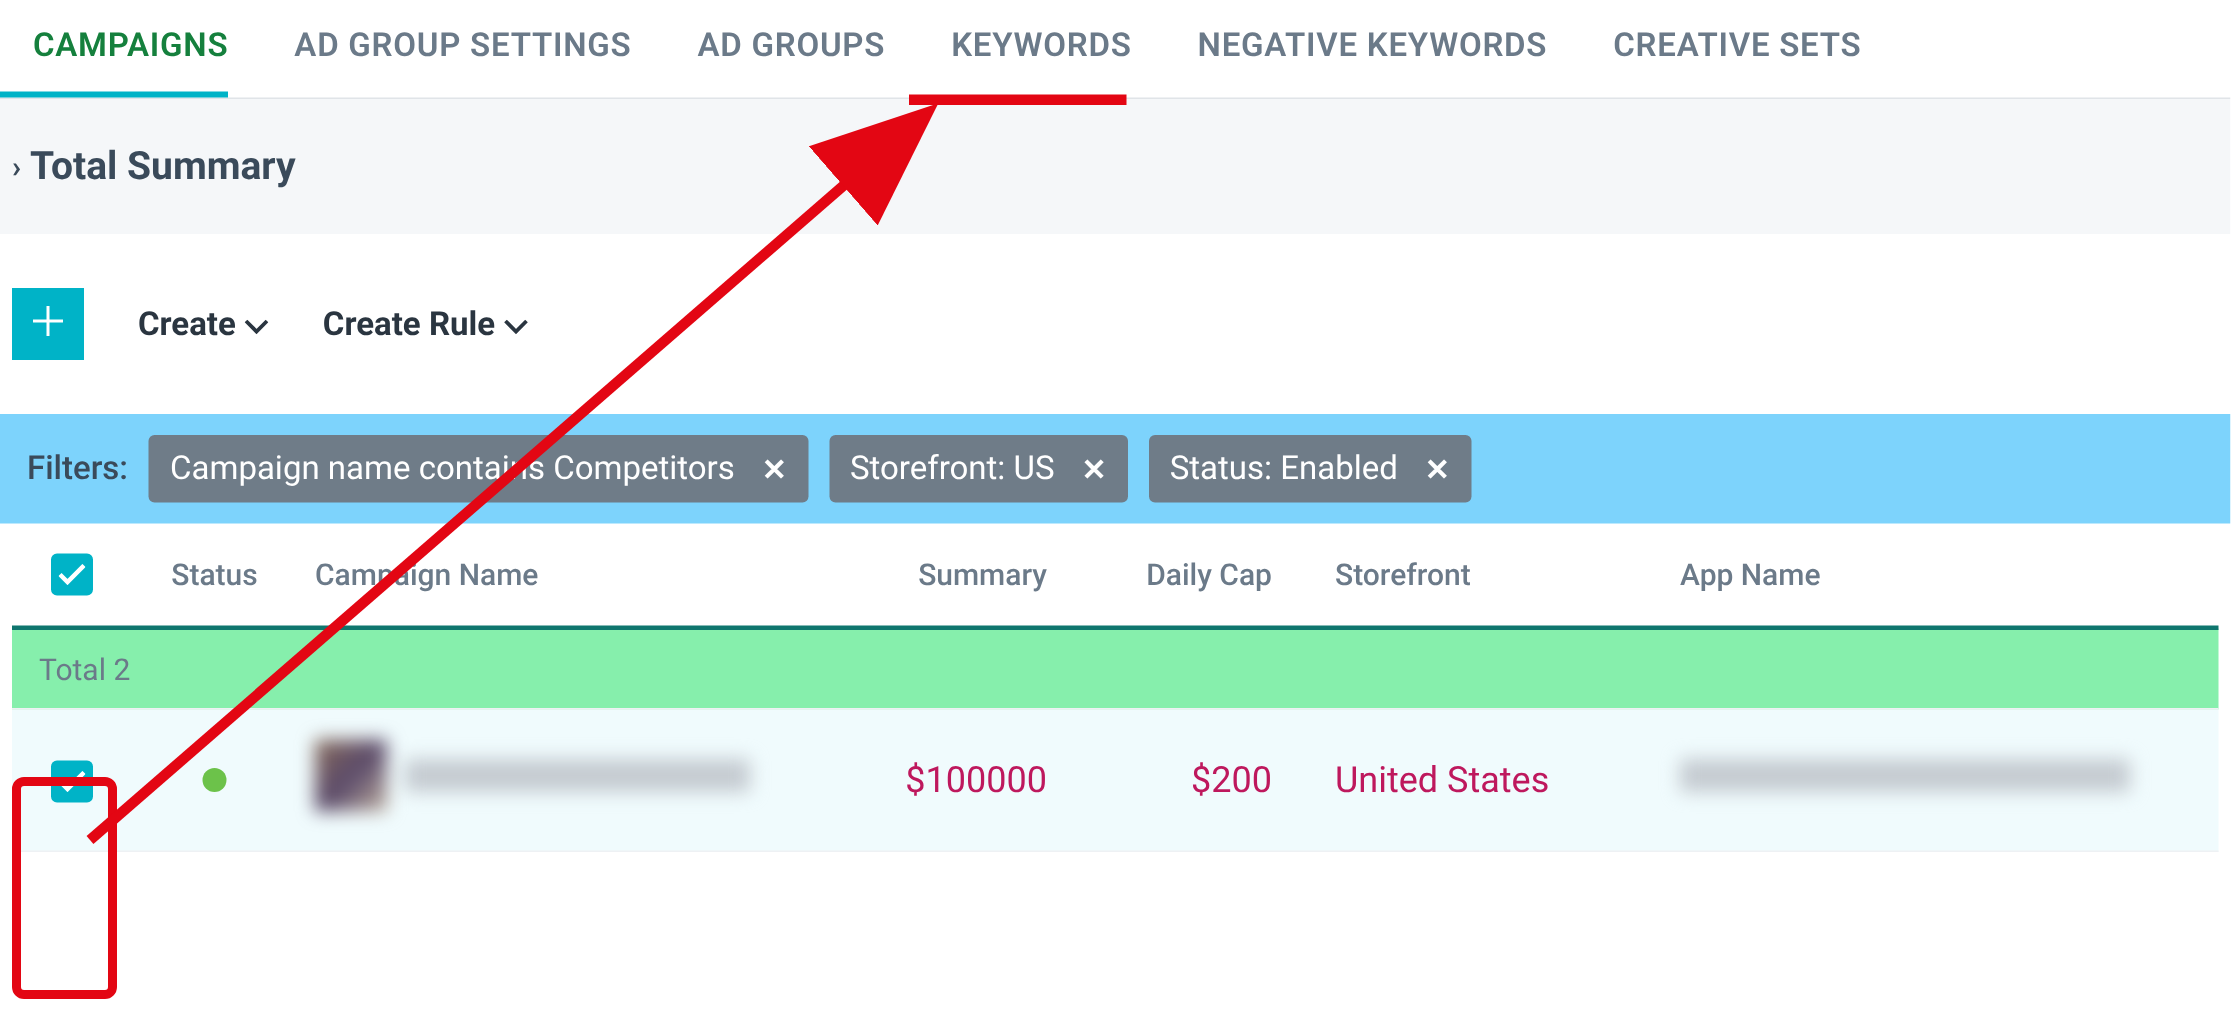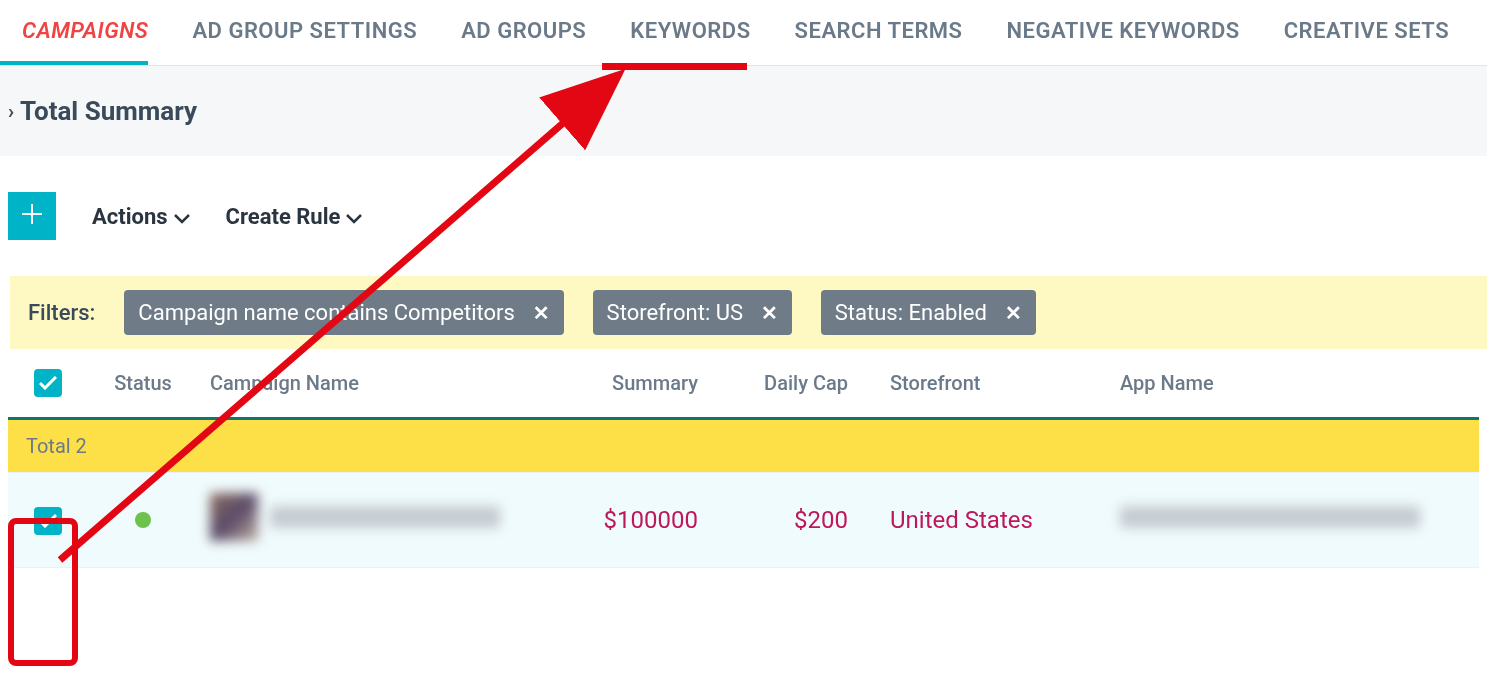--- a/index.html
+++ b/index.html
@@ -1,97 +1,96 @@
 <!DOCTYPE html>
 <html><head>
   <meta charset="utf-8">
   <style>
     * { margin: 0; padding: 0; box-sizing: border-box; }
     body { font-family: -apple-system, BlinkMacSystemFont, "Segoe UI", Roboto, sans-serif; background: #fff; color: #3a4a5a; width: 1487px; }
     
     .tabs { display: flex; border-bottom: 1px solid #e0e4e8; padding: 0 0 0 0; }
     .tab { padding: 18px 22px 22px 22px; font-size: 22px; font-weight: 600; color: #6b7a89; letter-spacing: 0.5px; cursor: pointer; position: relative; }
-    .tab.active { color: #ef4444; font-style: italic; }
+    .tab.active { color: #15803d; }
     .tab.active::after { content: ''; position: absolute; bottom: 0; left: 0; right: 22px; height: 4px; background: #00b3c7; }
     .tab.keywords-annot::after { content: ''; position: absolute; bottom: -5px; left: -6px; width: 145px; height: 7px; background: #e30613; }
     
     .summary-bar { background: #f5f7f9; padding: 30px 8px; }
     .summary-title { font-size: 26px; font-weight: 700; color: #3a4a5a; display: flex; align-items: center; gap: 6px; }
     .summary-title .chev { font-size: 20px; }
     
     .toolbar { display: flex; align-items: center; gap: 36px; padding: 36px 8px; }
     .add-btn { width: 48px; height: 48px; background: #00b3c7; display: flex; align-items: center; justify-content: center; cursor: pointer; }
     .add-btn svg { width: 24px; height: 24px; }
     .dropdown-btn { font-size: 22px; font-weight: 700; color: #2a3540; display: flex; align-items: center; gap: 6px; cursor: pointer; }
     .chev-down { display: inline-block; }
     .chev-down svg { width: 16px; height: 10px; }
     
-    .filters-row { display: flex; align-items: center; gap: 29px; padding: 14px 18px; background: #fef9c3; margin-left: 10px; }
+    .filters-row { display: flex; align-items: center; gap: 14px; padding: 14px 18px; background: #7dd3fc; }
     .filters-label { font-size: 22px; font-weight: 500; color: #3a4a5a; }
     .filter-chip { background: #6f7c88; color: #fff; padding: 10px 14px; border-radius: 4px; font-size: 22px; display: flex; align-items: center; gap: 18px; }
     .filter-chip .close { cursor: pointer; font-size: 20px; font-weight: 700; }
     
     .table-wrap { padding: 0 8px; }
     table { width: 100%; border-collapse: collapse; }
     th, td { text-align: left; padding: 20px 12px; border-bottom: 1px solid #eef1f4; }
     th { font-weight: 500; color: #6b7a89; font-size: 20px; }
     thead tr { border-bottom: 3px solid #0f766e; }
     .col-check { width: 80px; text-align: center; }
     .col-status { width: 110px; text-align: center; }
     .col-name { width: 380px; }
     .col-budget { width: 150px; text-align: right; padding-right: 30px; }
     .col-dailycap { width: 150px; text-align: right; padding-right: 30px; }
     .col-storefront { width: 230px; }
     .col-appname { }
     
     .checkbox { width: 28px; height: 28px; border-radius: 4px; border: 2px solid #00b3c7; background: #00b3c7; display: inline-flex; align-items: center; justify-content: center; cursor: pointer; }
     .checkbox svg { width: 18px; height: 14px; }
     
-    .total-row td { background: #fde047; font-size: 20px; color: #6b7a89; padding: 14px 12px; }
+    .total-row td { background: #86efac; font-size: 20px; color: #6b7a89; padding: 14px 12px; }
     .data-row td { background: #f0fbfd; font-size: 24px; color: #be185d; }
     
     .status-dot { width: 16px; height: 16px; border-radius: 50%; background: #6cc24a; display: inline-block; }
     
     .blur-box { filter: blur(6px); display: inline-flex; align-items: center; gap: 12px; }
     .blur-img { width: 48px; height: 48px; background: linear-gradient(135deg,#8a6d5a,#5a4a6a,#c0b0a0); }
     .blur-text { height: 22px; background: #c5cbd1; border-radius: 2px; }
     
     .red-box { position: absolute; border: 6px solid #e30613; border-radius: 8px; pointer-events: none; }
     .red-arrow { position: absolute; pointer-events: none; }
   </style>
 </head>
 <body>
 
 <div class="tabs">
   <div class="tab active">CAMPAIGNS</div>
   <div class="tab">AD GROUP SETTINGS</div>
   <div class="tab">AD GROUPS</div>
   <div class="tab keywords-annot">KEYWORDS</div>
-  <div class="tab">SEARCH TERMS</div>
   <div class="tab">NEGATIVE KEYWORDS</div>
   <div class="tab">CREATIVE SETS</div>
 </div>
 
 <div class="summary-bar">
   <div class="summary-title">
     <span class="chev">›</span>
     <span>Total Summary</span>
   </div>
 </div>
 
 <div class="toolbar">
   <div class="add-btn">
     <span>
       <svg viewBox="0 0 24 24">
           <path d="M11 2h2v20h-2z M2 11h20v2H2z" fill="#fff"></path>
         </svg>
     </span>
   </div>
   <div class="dropdown-btn">
-    <span>Actions</span>
+    <span>Create</span>
     <span class="chev-down">
       <svg viewBox="0 0 16 10">
           <path d="M1 1l7 7 7-7" stroke="#2a3540" stroke-width="2.5" fill="none"></path>
         </svg>
     </span>
   </div>
   <div class="dropdown-btn">
     <span>Create Rule</span>
     <span class="chev-down">
       <svg viewBox="0 0 16 10">

